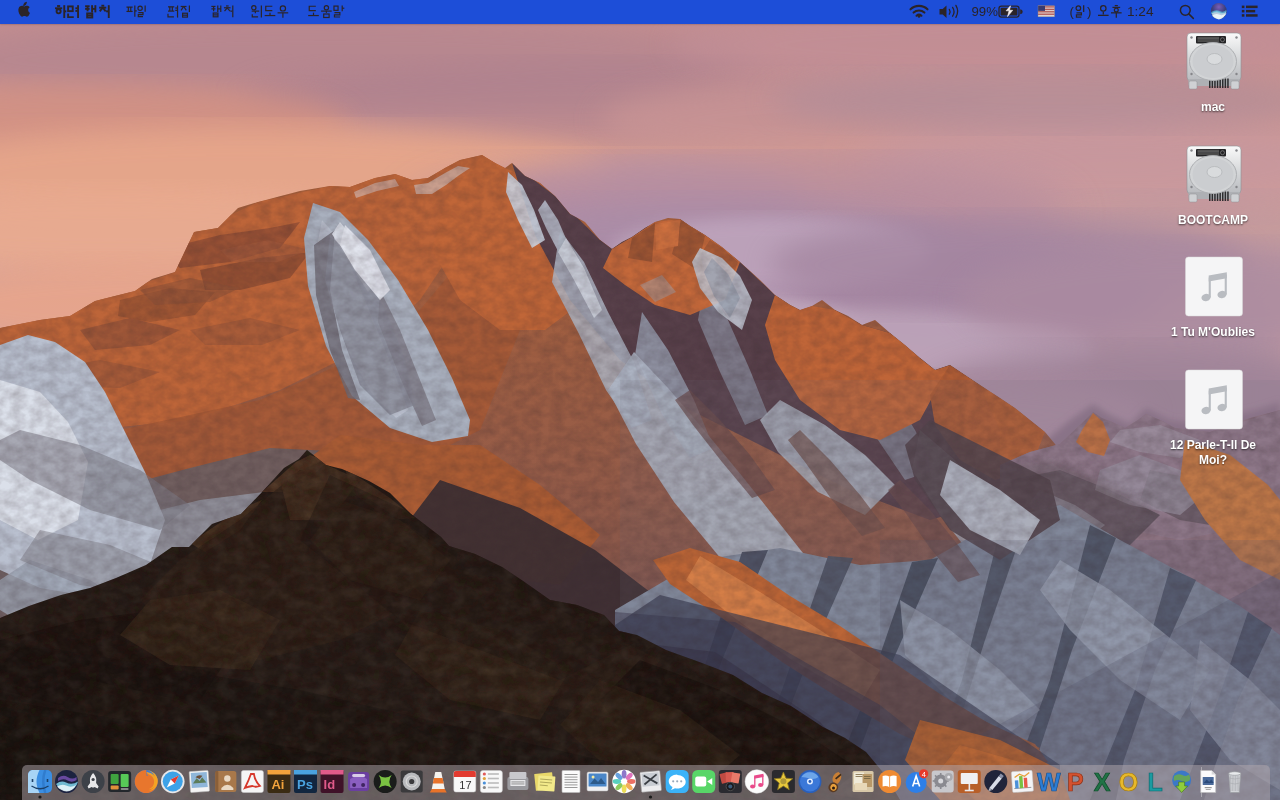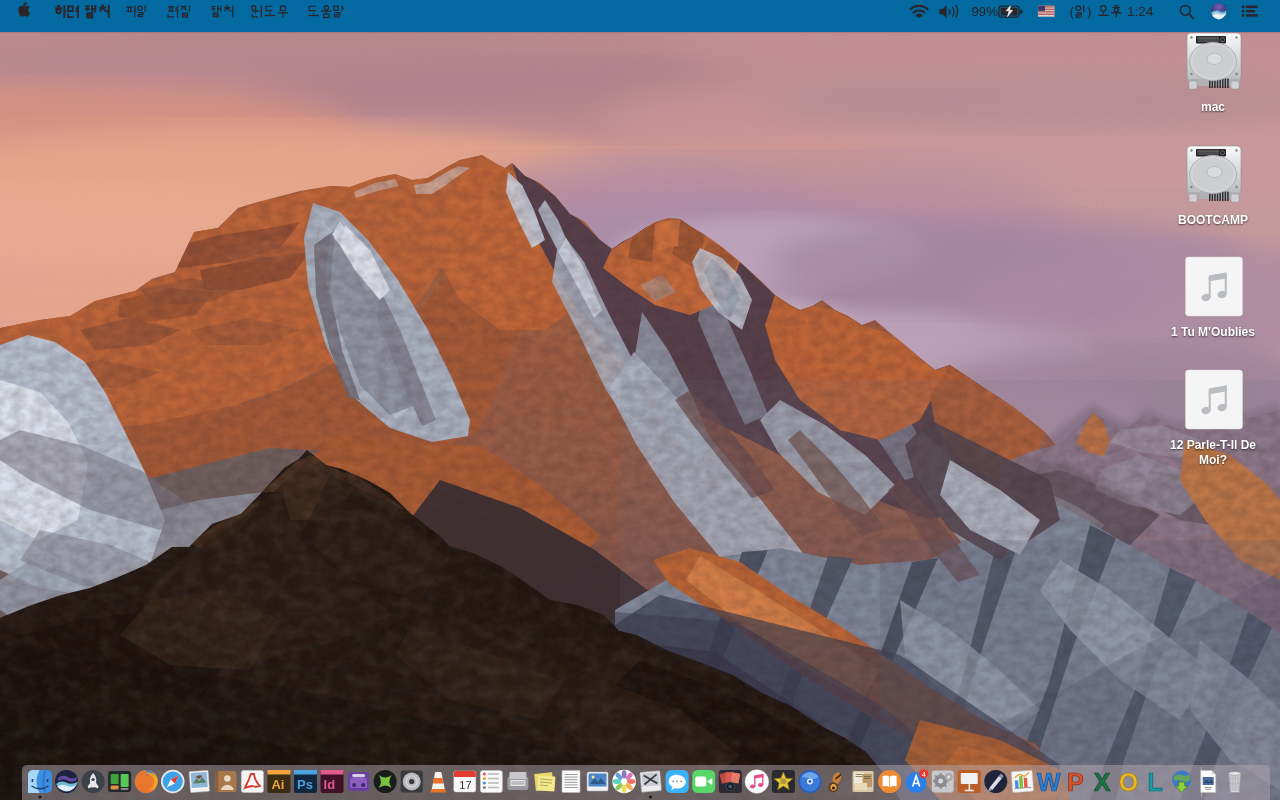--- a/index.html
+++ b/index.html
@@ -1,20 +1,20 @@
 <!DOCTYPE html>
 <html><head>
 <meta charset="utf-8">
 <style>
   html,body{margin:0;padding:0;width:1280px;height:800px;overflow:hidden;
     font-family:"Liberation Sans",sans-serif;}
   #desk{position:relative;width:1280px;height:800px;background:#b99;}
   #wall{position:absolute;left:0;top:0;}
-  #menubar{position:absolute;left:0;top:0;width:1280px;height:32px;
-    background:#0369a1;box-shadow:0 0 2px rgba(80,40,40,.55);}
+  #menubar{position:absolute;left:0;top:0;width:1280px;height:24px;
+    background:#1d4ed8;box-shadow:0 0 2px rgba(80,40,40,.55);}
   .lbl{position:absolute;color:#fff;font-weight:bold;font-size:12px;
     text-align:center;text-shadow:0 1px 2px rgba(0,0,0,.65);width:140px;}
   #dock{position:absolute;left:22px;top:765px;width:1248px;height:35px;
     background:rgba(177,168,174,.5);border-radius:5px 5px 0 0;}
   #dockicons{position:absolute;left:0;top:758px;width:1280px;height:42px;}
 </style>
 </head>
 <body>
 <div id="desk">
   <svg id="wall" width="1280" height="800" viewBox="0 0 1280 800">

